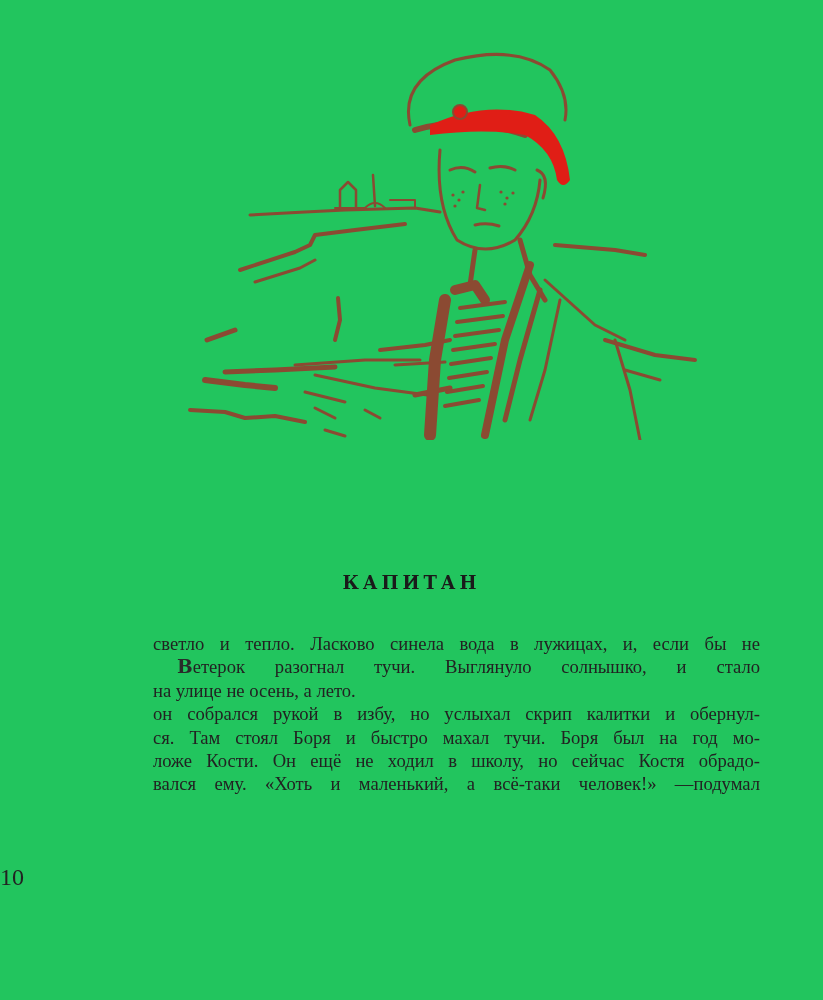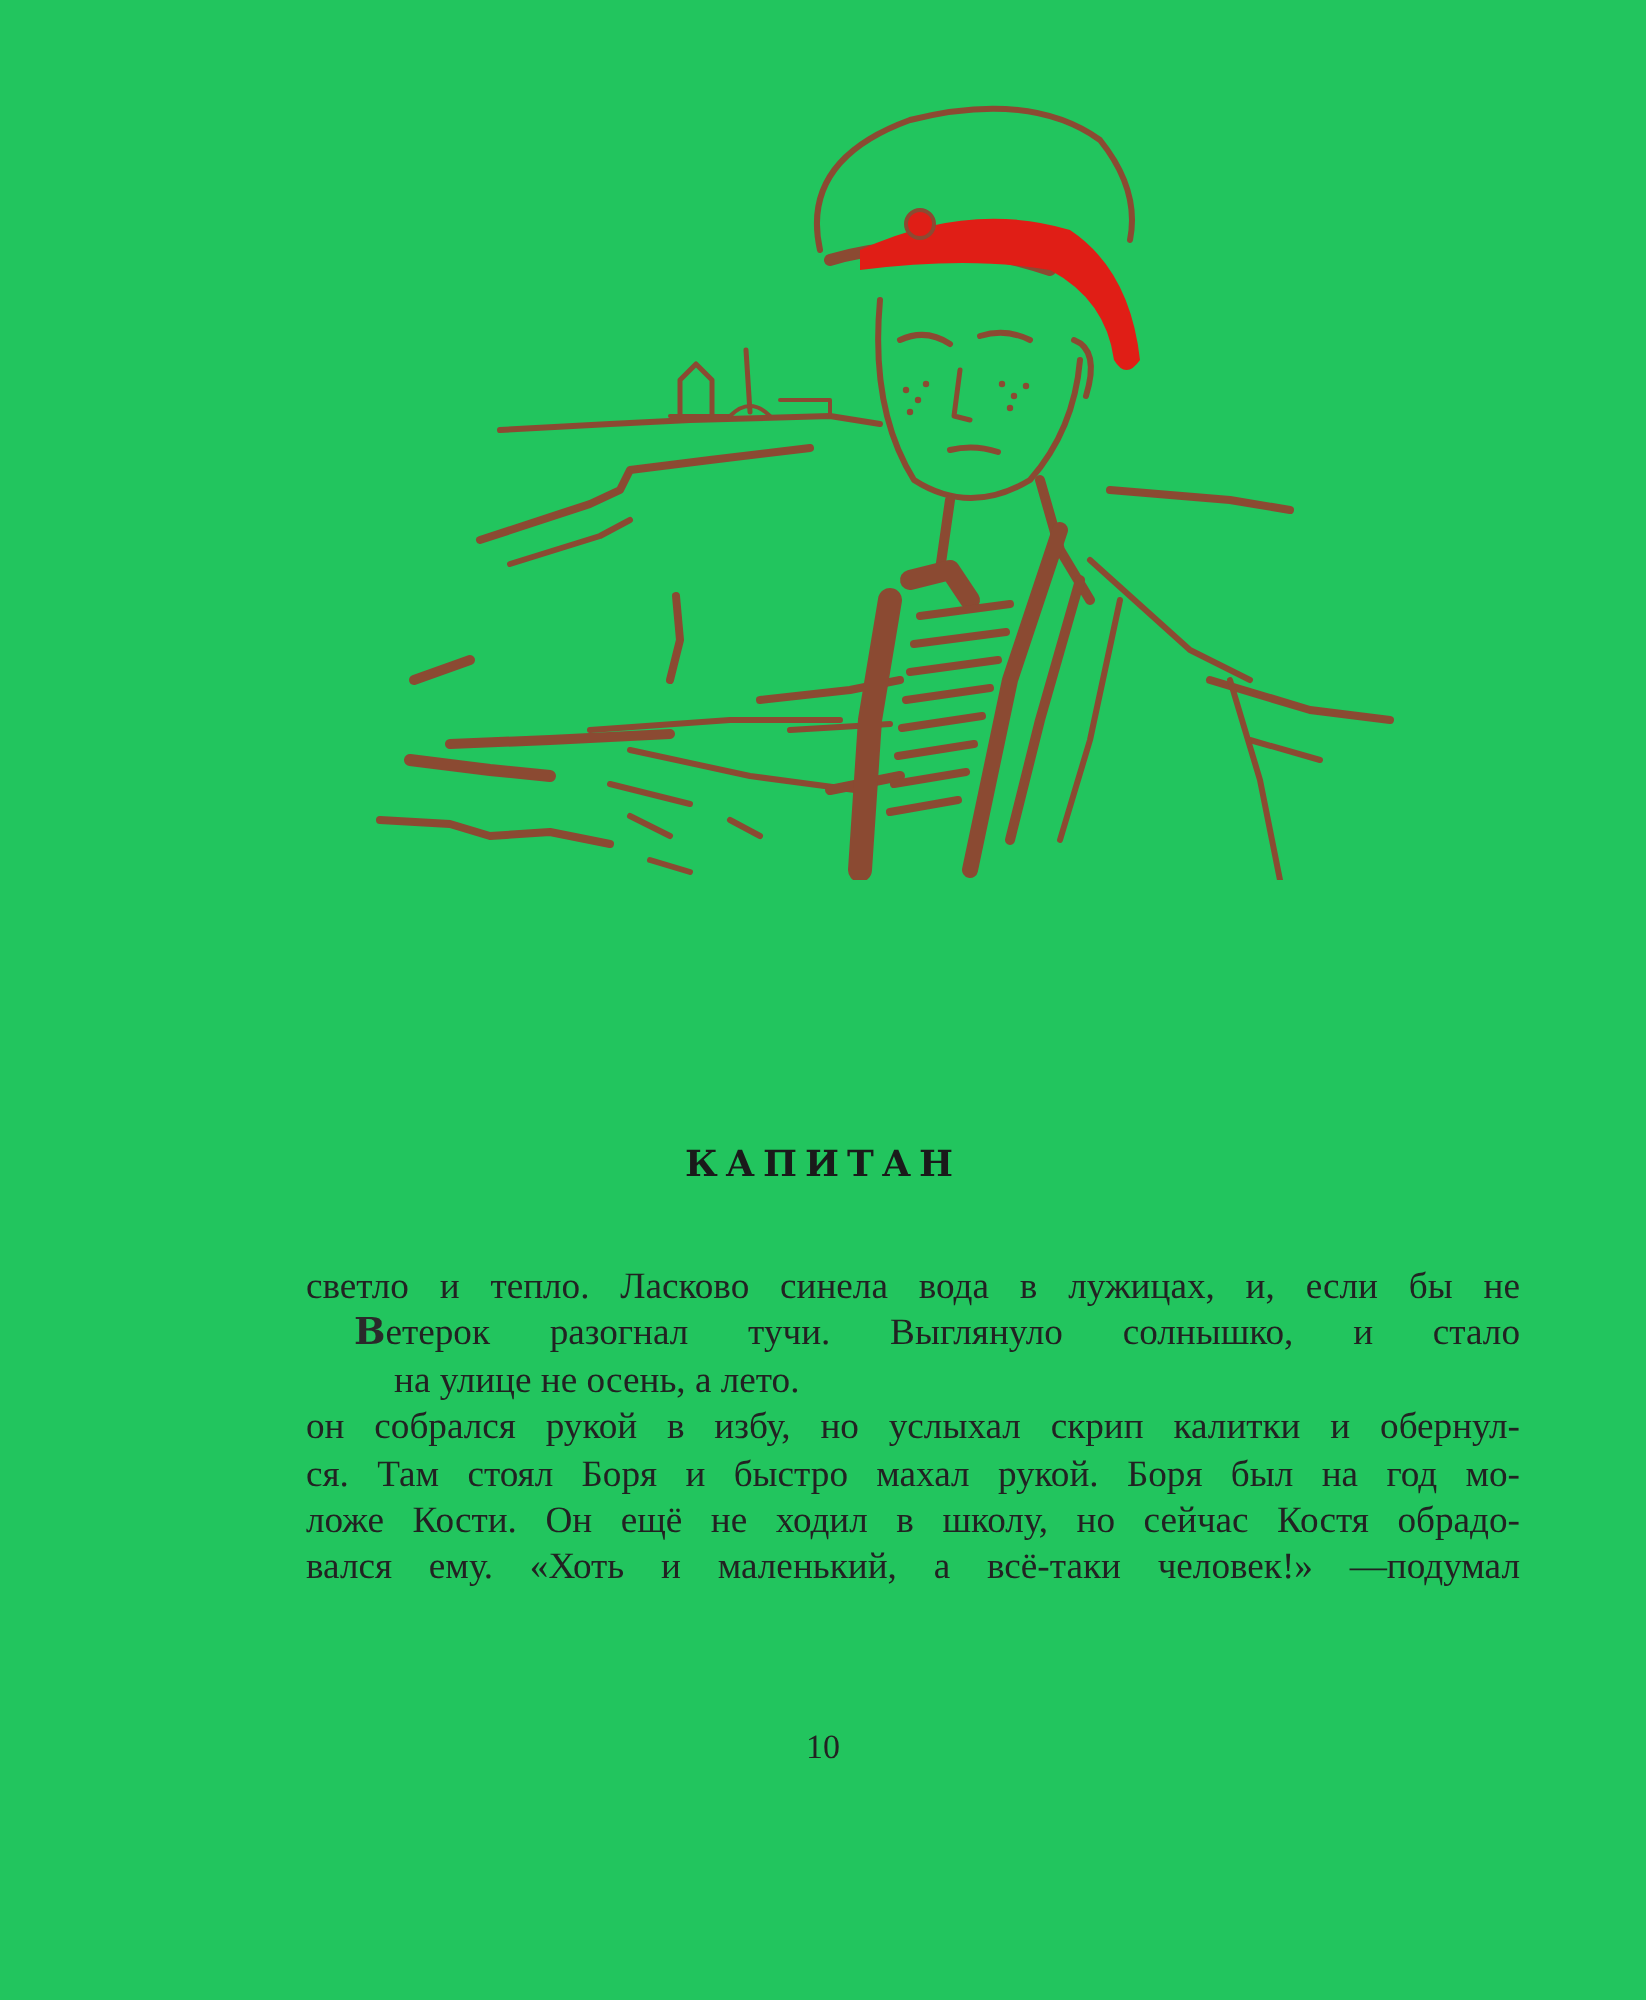--- a/index.html
+++ b/index.html
@@ -58,38 +58,37 @@
     }
     .line {
       display: block;
       white-space: nowrap;
       text-align: justify;
       text-align-last: justify;
       height: 23.4px;
     }
     .line.last {
       text-align-last: left;
-      margin-left: 44px;
     }
     .line.indent {
       padding-left: 24px;
     }
     .dropcap {
       font-weight: bold;
       font-family: "DejaVu Serif", serif;
       color: #2a2a2a;
     }
     .page-number {
       position: absolute;
       left: 0;
       width: 823px;
       top: 864px;
-      text-align: center;
+      text-align: left;
       font-family: "Liberation Serif", serif;
-      font-size: 17px;
+      font-size: 24px;
       color: #222;
     }
   </style>
 </head>
 <body>
 
 <div class="page">
 
   <div class="illustration">
     <svg viewBox="0 0 520 400" xmlns="http://www.w3.org/2000/svg">
@@ -171,19 +170,19 @@
     </svg>
   </div>
 
   <div class="chapter-title">КАПИТАН</div>
 
   <div class="body-text">
     <span class="line">светло и тепло. Ласково синела вода в лужицах, и, если бы не</span>
     <span class="line indent"><span class="dropcap">В</span><span>етерок разогнал тучи.  Выглянуло солнышко, и стало</span></span>
     <span class="line last">на улице не осень, а лето.</span>
     <span class="line">он собрался рукой в избу, но услыхал скрип калитки и обернул-</span>
-    <span class="line">ся. Там стоял Боря и быстро махал рукой. Боря был на год мо-</span>
+    <span class="line">ся. Там стоял Боря и быстро махал тучи. Боря был на год мо-</span>
     <span class="line">ложе Кости. Он ещё не ходил в школу, но сейчас Костя обрадо-</span>
     <span class="line">вался ему. «Хоть и маленький, а всё-таки человек!» —подумал</span>
   </div>
 
   <div class="page-number">10</div>
 </div>
 
 </body></html>

